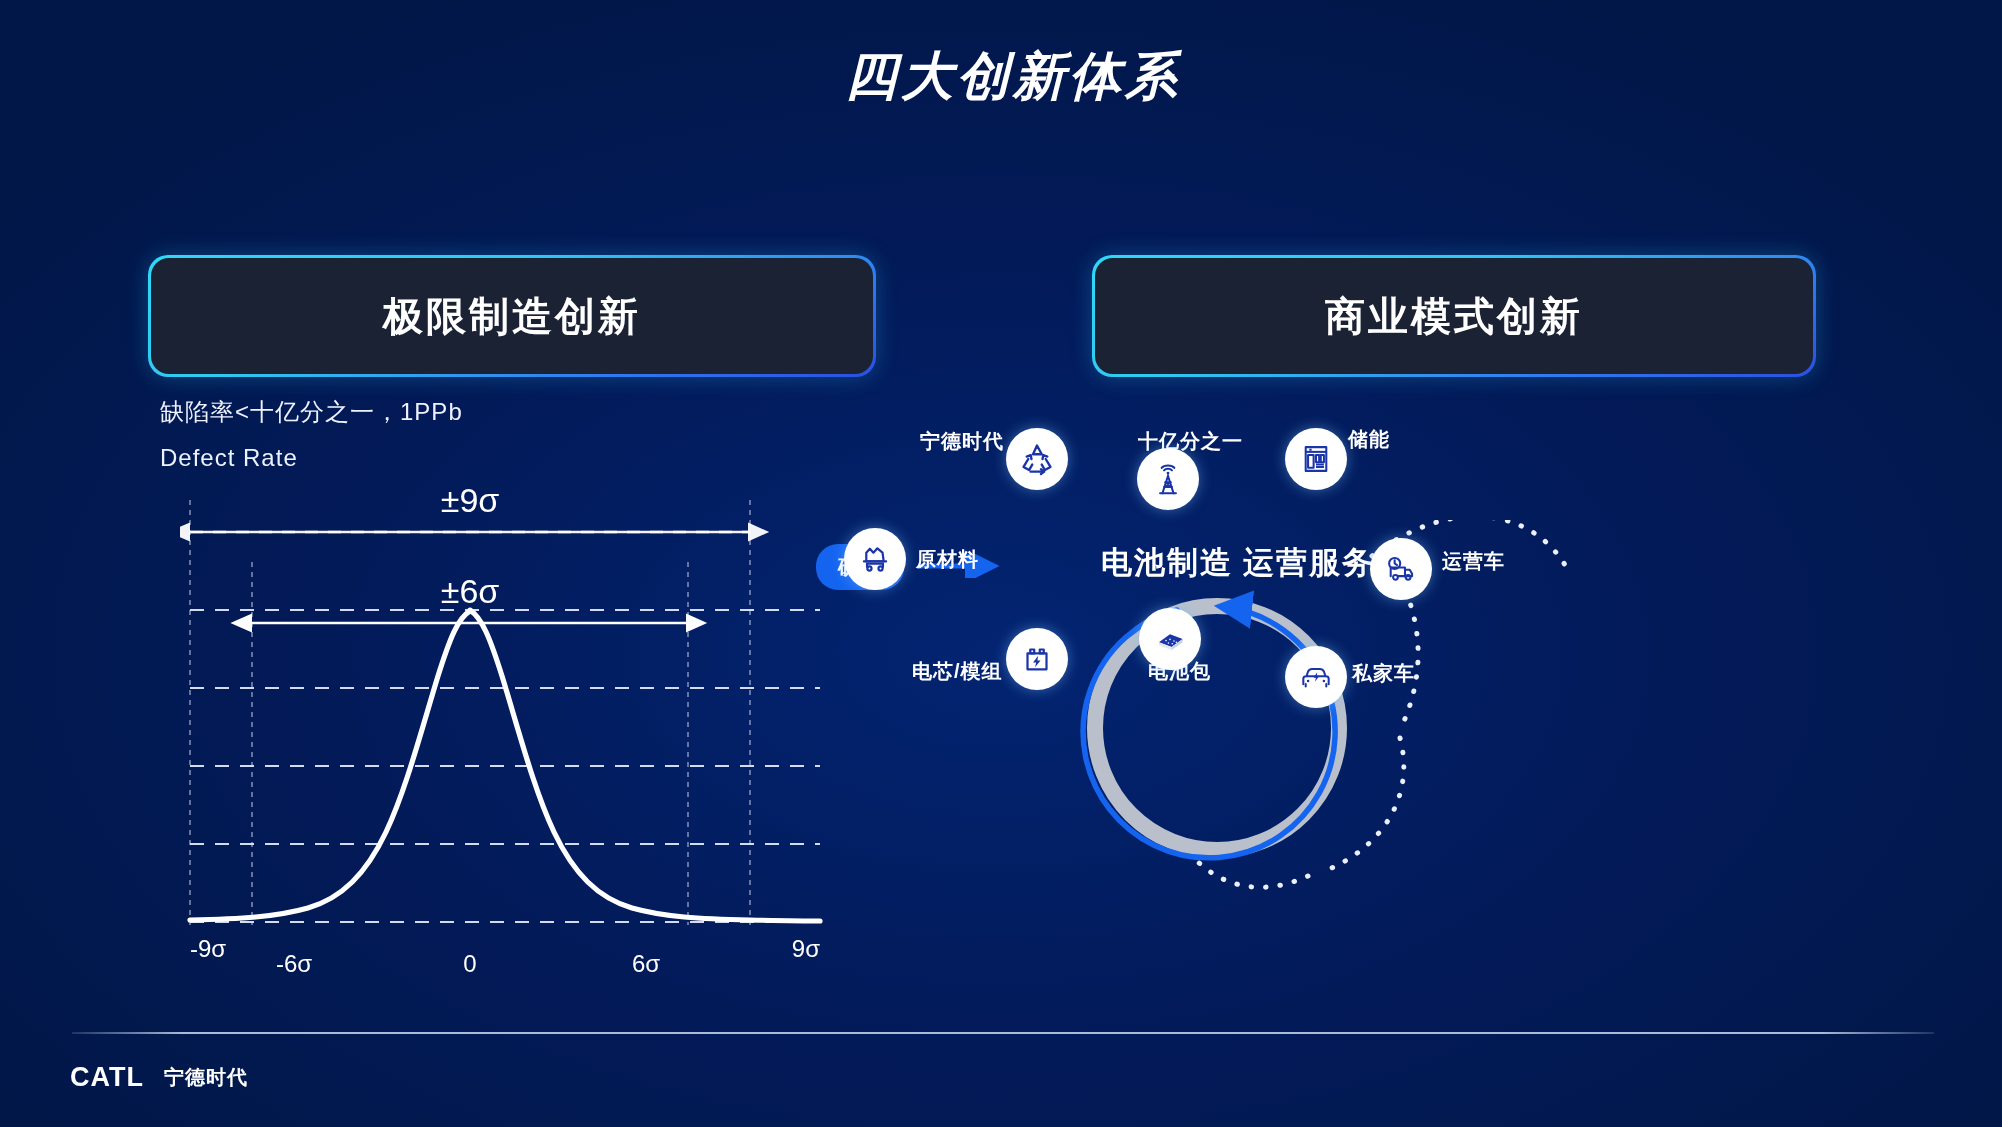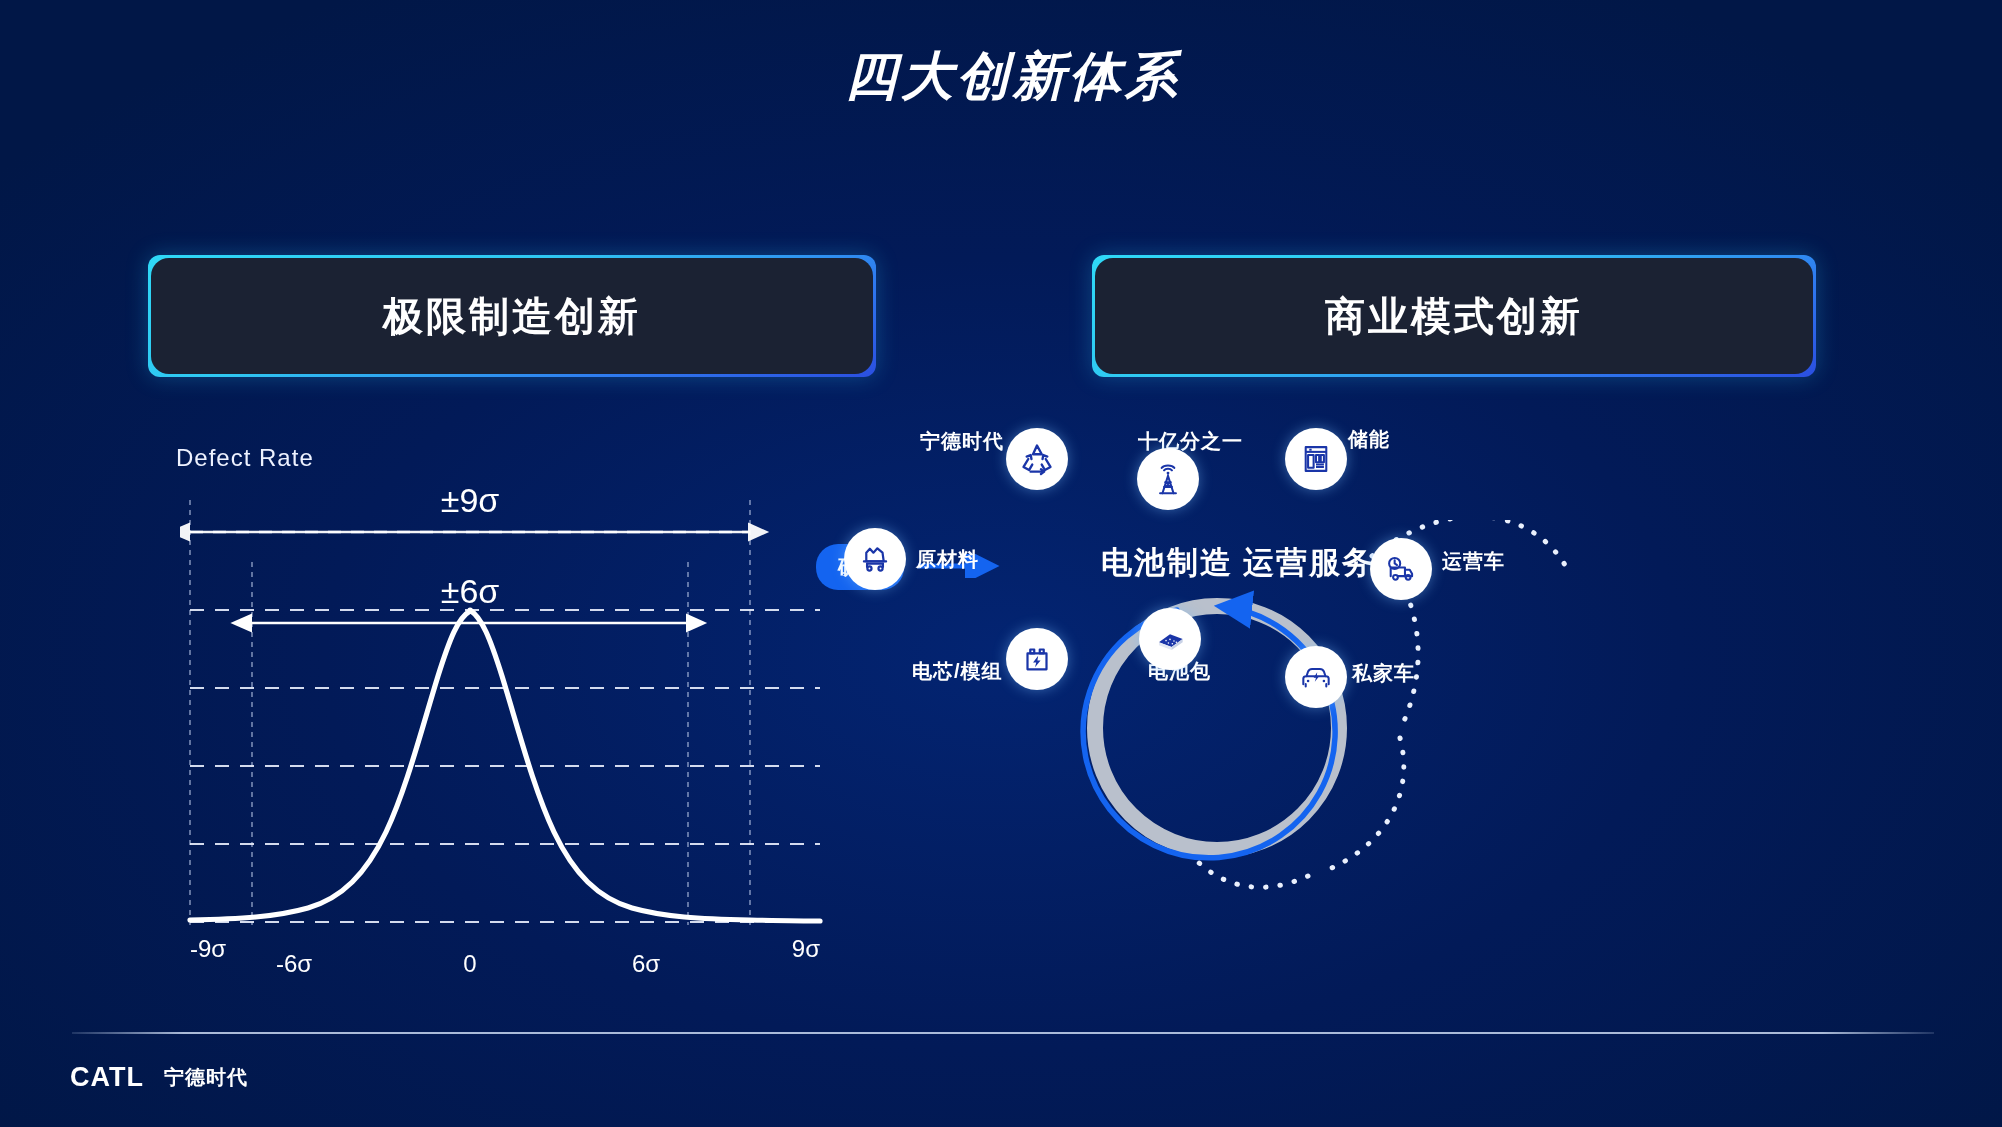--- a/index.html
+++ b/index.html
@@ -23,21 +23,21 @@
     text-align:center;
     font-size:52px;font-weight:bold;letter-spacing:4px;
     color:#ffffff;
     line-height:1.1;
     font-style:italic;
   }
 
   
   .card{
     position:absolute;
-    border-radius:12px;
+    border-radius:20px;
     padding:3px;
     background:linear-gradient(160deg,#2fd9f7 0%,#2fc8f2 38%,#2f7cf0 74%,#2b4fe0 100%);
     box-shadow:0 0 22px rgba(45,190,245,.28);
   }
   .card-inner{
     width:100%;height:100%;
     border-radius:18px;
     background:#1b2233;
     display:flex;align-items:center;justify-content:center;
   }
@@ -46,21 +46,21 @@
   }
   #card-left{left:148px;top:255px;width:722px;height:116px;}
   #card-right{left:1092px;top:255px;width:718px;height:116px;text-align:right;}
 
   
   .subline{
     position:absolute;left:160px;
     font-size:24px;color:#eef2ff;letter-spacing:1px;white-space:nowrap;
   }
   #sub1{top:396px;}
-  #sub2{top:444px;margin-left:16px;}
+  #sub2{top:444px;}
 
   
   #chart-wrap{position:absolute;left:180px;top:470px;width:660px;height:530px;}
   #chart-svg{display:block;width:660px;height:530px;}
 
   
   #diagram{position:absolute;left:930px;top:520px;width:1050px;height:420px;}
   #diagram-svg{position:absolute;left:0;top:0;width:1050px;height:420px;}
 
   .node{
@@ -107,20 +107,21 @@
 <div id="slide">
 
   <div class="slide-title">四大创新体系</div>
 
   <div class="card" id="card-left">
     <div class="card-inner">
       <span class="card-title">极限制造创新</span>
     </div>
   </div>
 
+  <div class="subline" id="sub1">缺陷率&lt;十亿分之一，1PPb</div>
   <div class="subline" id="sub2">Defect Rate</div>
 
   <div id="chart-wrap">
     <svg id="chart-svg" viewBox="0 0 660 530">
       <defs>
         <marker id="arrL" markerWidth="10" markerHeight="10" refX="9" refY="4" orient="auto" markerUnits="strokeWidth">
           <path d="M9,0 L9,8 L0,4 z" fill="#ffffff"></path>
         </marker>
         <marker id="arrR" markerWidth="10" markerHeight="10" refX="1" refY="4" orient="auto" markerUnits="strokeWidth">
           <path d="M0,0 L0,8 L9,4 z" fill="#ffffff"></path>

